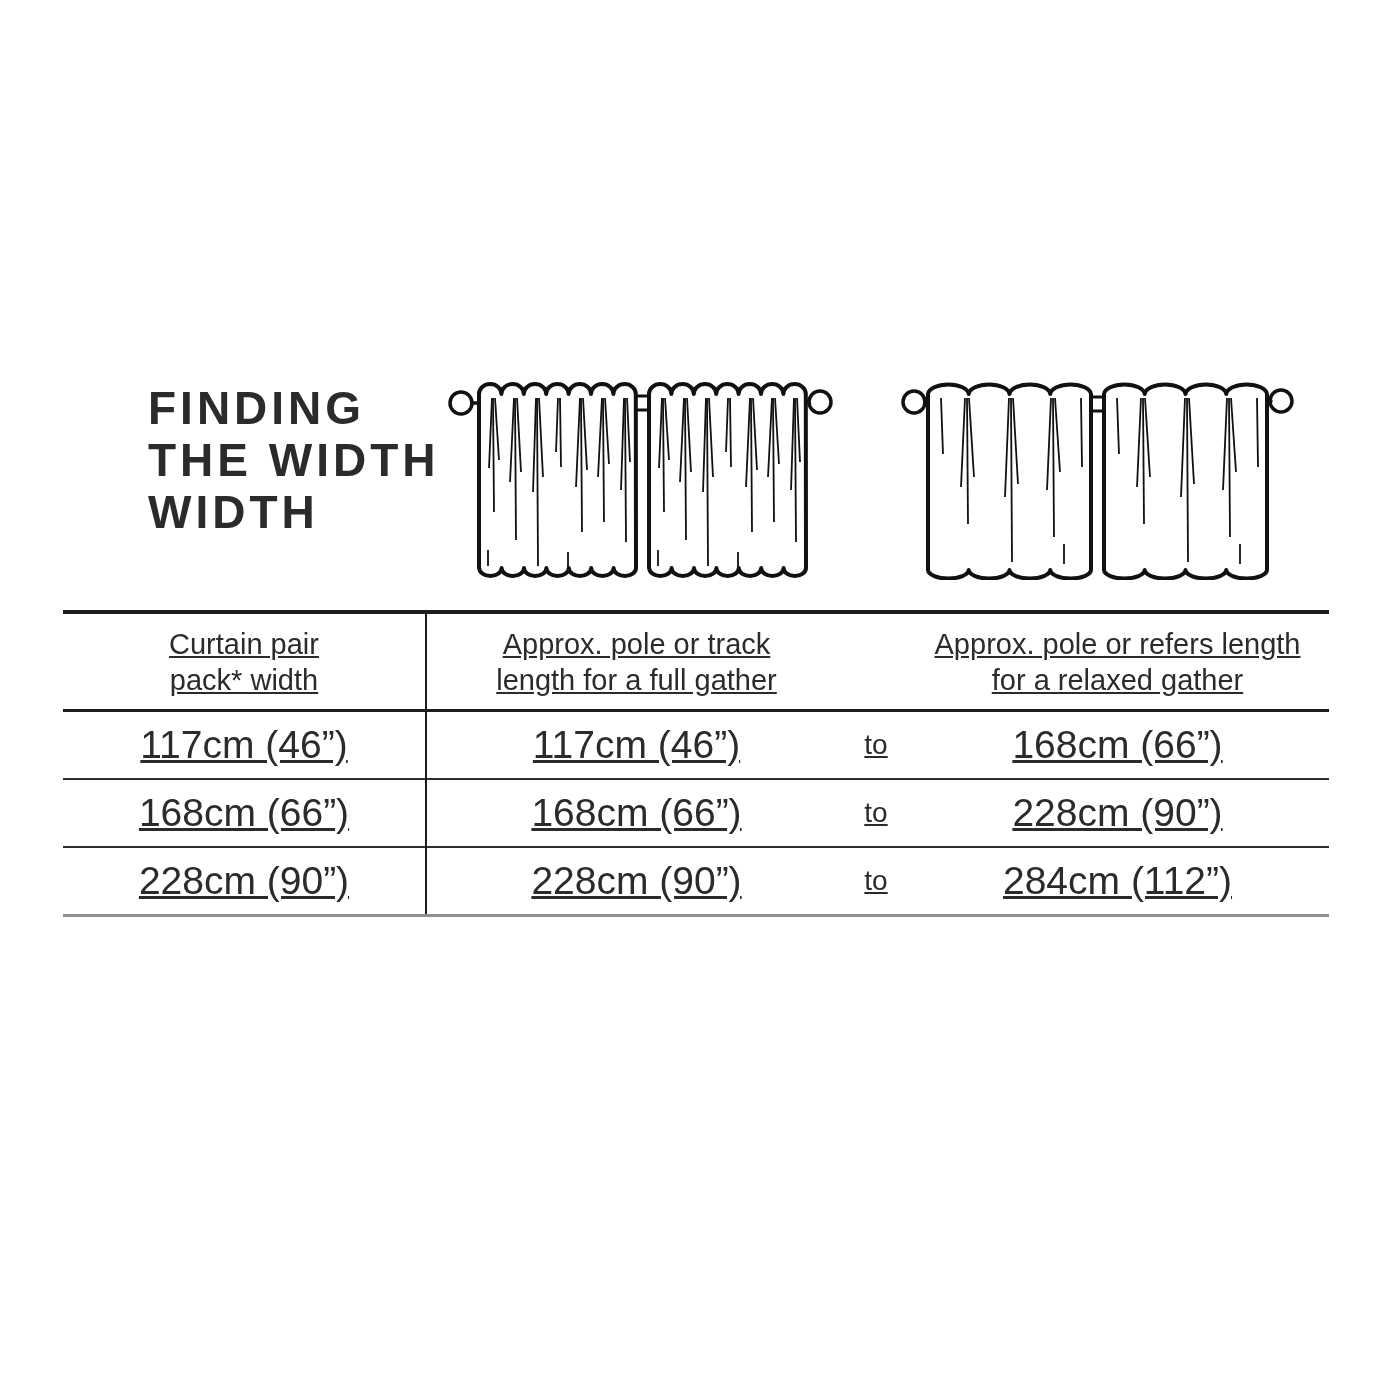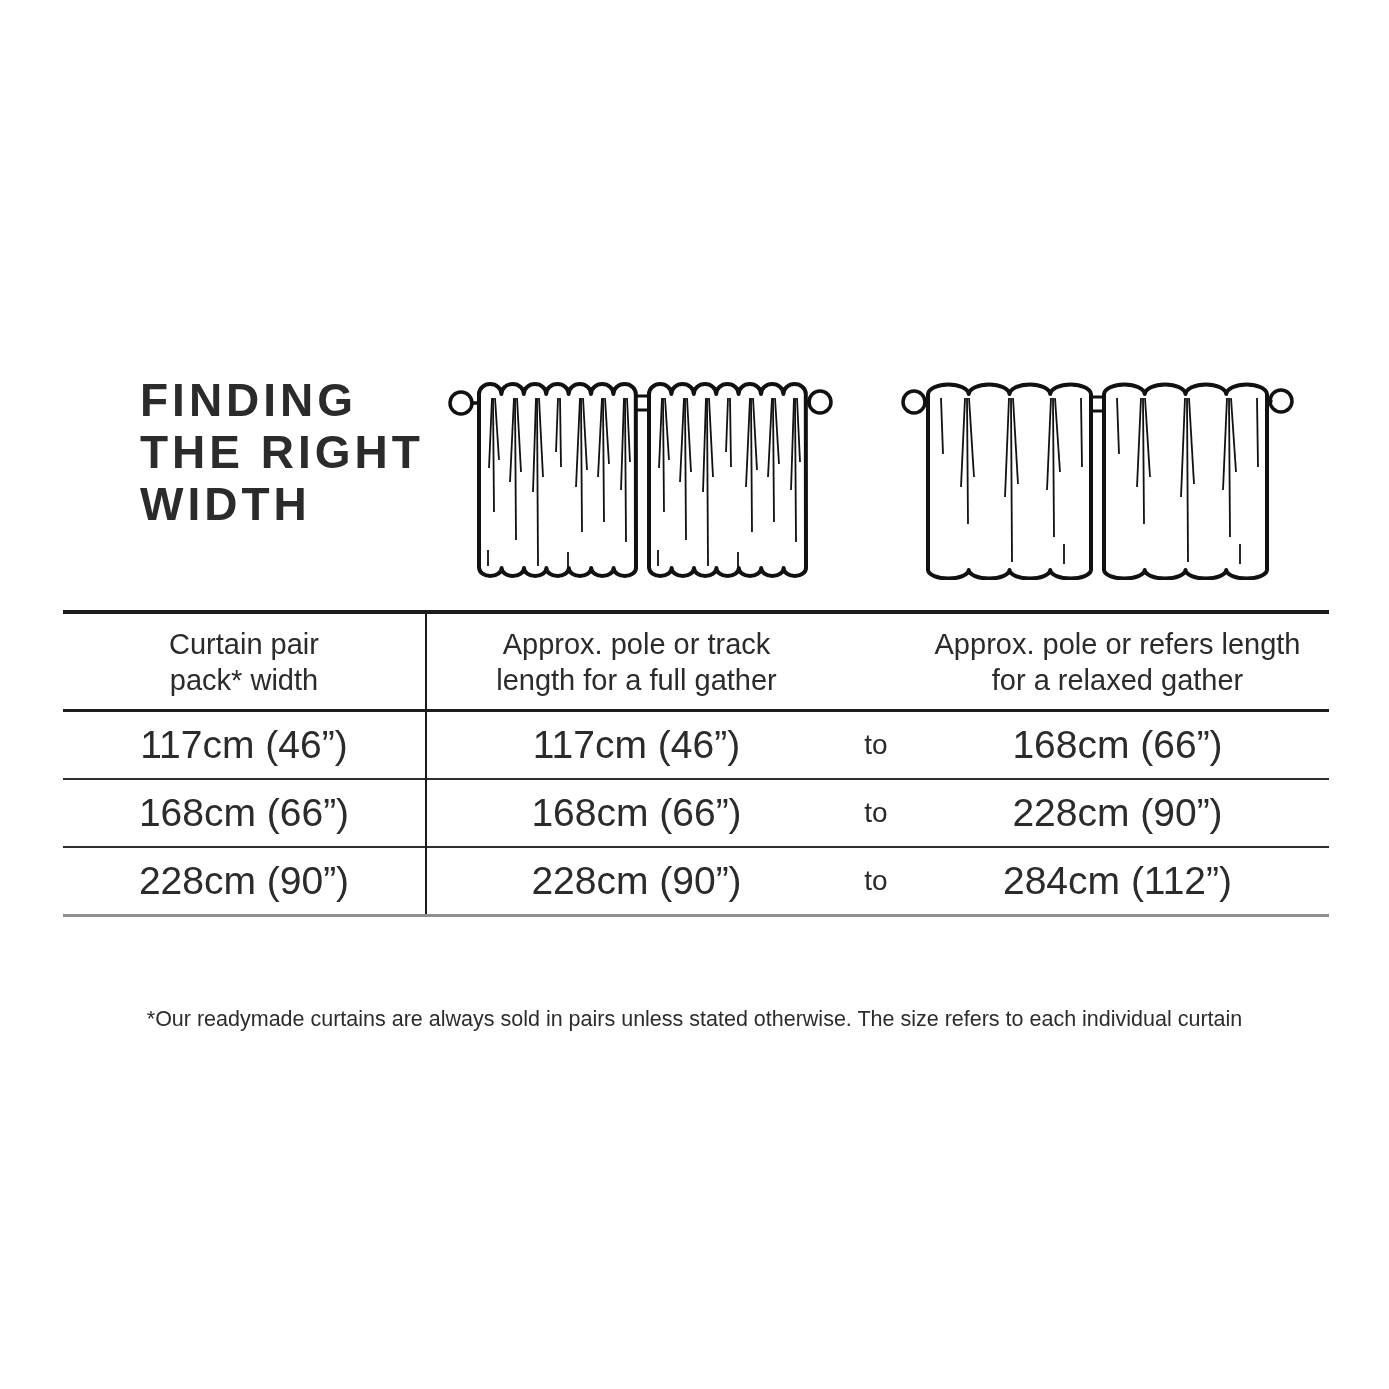--- a/index.html
+++ b/index.html
@@ -2,35 +2,35 @@
 <html><head>
 <meta charset="utf-8">
 <style>
   html,body { margin:0; padding:0; background:#ffffff; }
   .page {
     position:relative; width:1389px; height:1389px; background:#ffffff;
     font-family:"Liberation Sans", sans-serif; color:#2b2b2b; overflow:hidden;
   }
   
   .title {
-    position:absolute; left:140px; top:374px; margin:0;
+    position:absolute; left:140px; top:374px; margin:8px;
     font-size:46px; font-weight:700; letter-spacing:4px;
     line-height:52px; color:#2b2b2b; white-space:nowrap;
   }
   .title span { display:block; }
   
   .illus { position:absolute; top:372px; }
   .illus.full    { left:448px; }
   .illus.relaxed { left:901px; }
   .illus svg { display:block; }
   
   table.size-table {
     position:absolute; left:63px; top:610px; width:1266px;
     border-collapse:collapse; table-layout:fixed;
-    border-top:4px solid #1c1c1c; border-bottom:2px solid #4c1d95;
+    border-top:4px solid #1c1c1c; border-bottom:2px solid #4c1d95;text-decoration:underline;
   }
   table.size-table thead tr { border-bottom:3px solid #1c1c1c; }
   table.size-table tbody tr.sep-thin { border-bottom:2px solid #2e2e2e; }
   table.size-table tbody tr.sep-gray { border-bottom:3px solid #8f8f8f; }
   table.size-table th, table.size-table td {
     text-align:center; vertical-align:middle; font-weight:400;
     color:#2b2b2b; padding:0;
   }
   table.size-table th.first, table.size-table td.first { border-right:2px solid #1c1c1c; }
   table.size-table thead th { height:95px; font-size:29px; line-height:36px; }
@@ -44,21 +44,21 @@
   }
   .footnote span { display:block; }
 </style>
 </head>
 <body>
 
 <div class="page">
 
   <h1 class="title">
     <span>FINDING</span>
-    <span>THE RIGHT</span>
+    <span>THE WIDTH</span>
     <span>WIDTH</span>
   </h1>
 
   <div class="illus full">
     <svg width="386" height="208" viewBox="0 0 386 208" fill="none" stroke="#111111" stroke-linecap="round">
       <g>
         <circle cx="13" cy="31" r="11" fill="#ffffff" stroke-width="3.5"></circle>
         <line x1="24" y1="31" x2="31" y2="31" stroke-width="3.5"></line>
       </g>
       <g>
@@ -185,16 +185,15 @@
       <tr class="sep-gray">
         <td class="first">228cm (90”)</td>
         <td>228cm (90”)</td>
         <td class="tocell">to</td>
         <td>284cm (112”)</td>
       </tr>
     </tbody>
   </table>
 
   <div class="footnote">
-    <span>*Our readymade curtains are always sold in pairs unless stated otherwise. The size refers to each individual curtain</span>
   </div>
 
 </div>
 
 </body></html>

